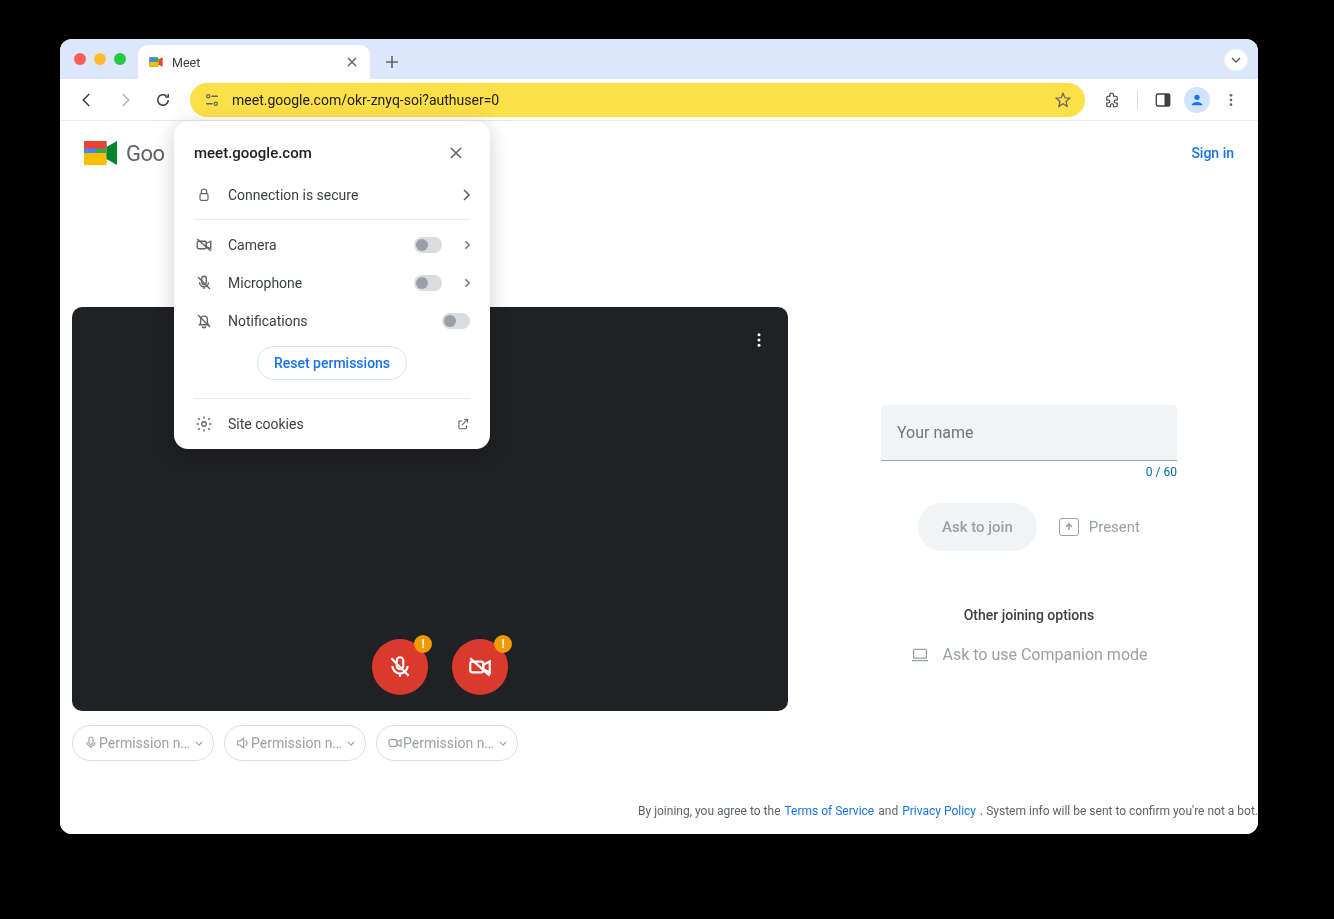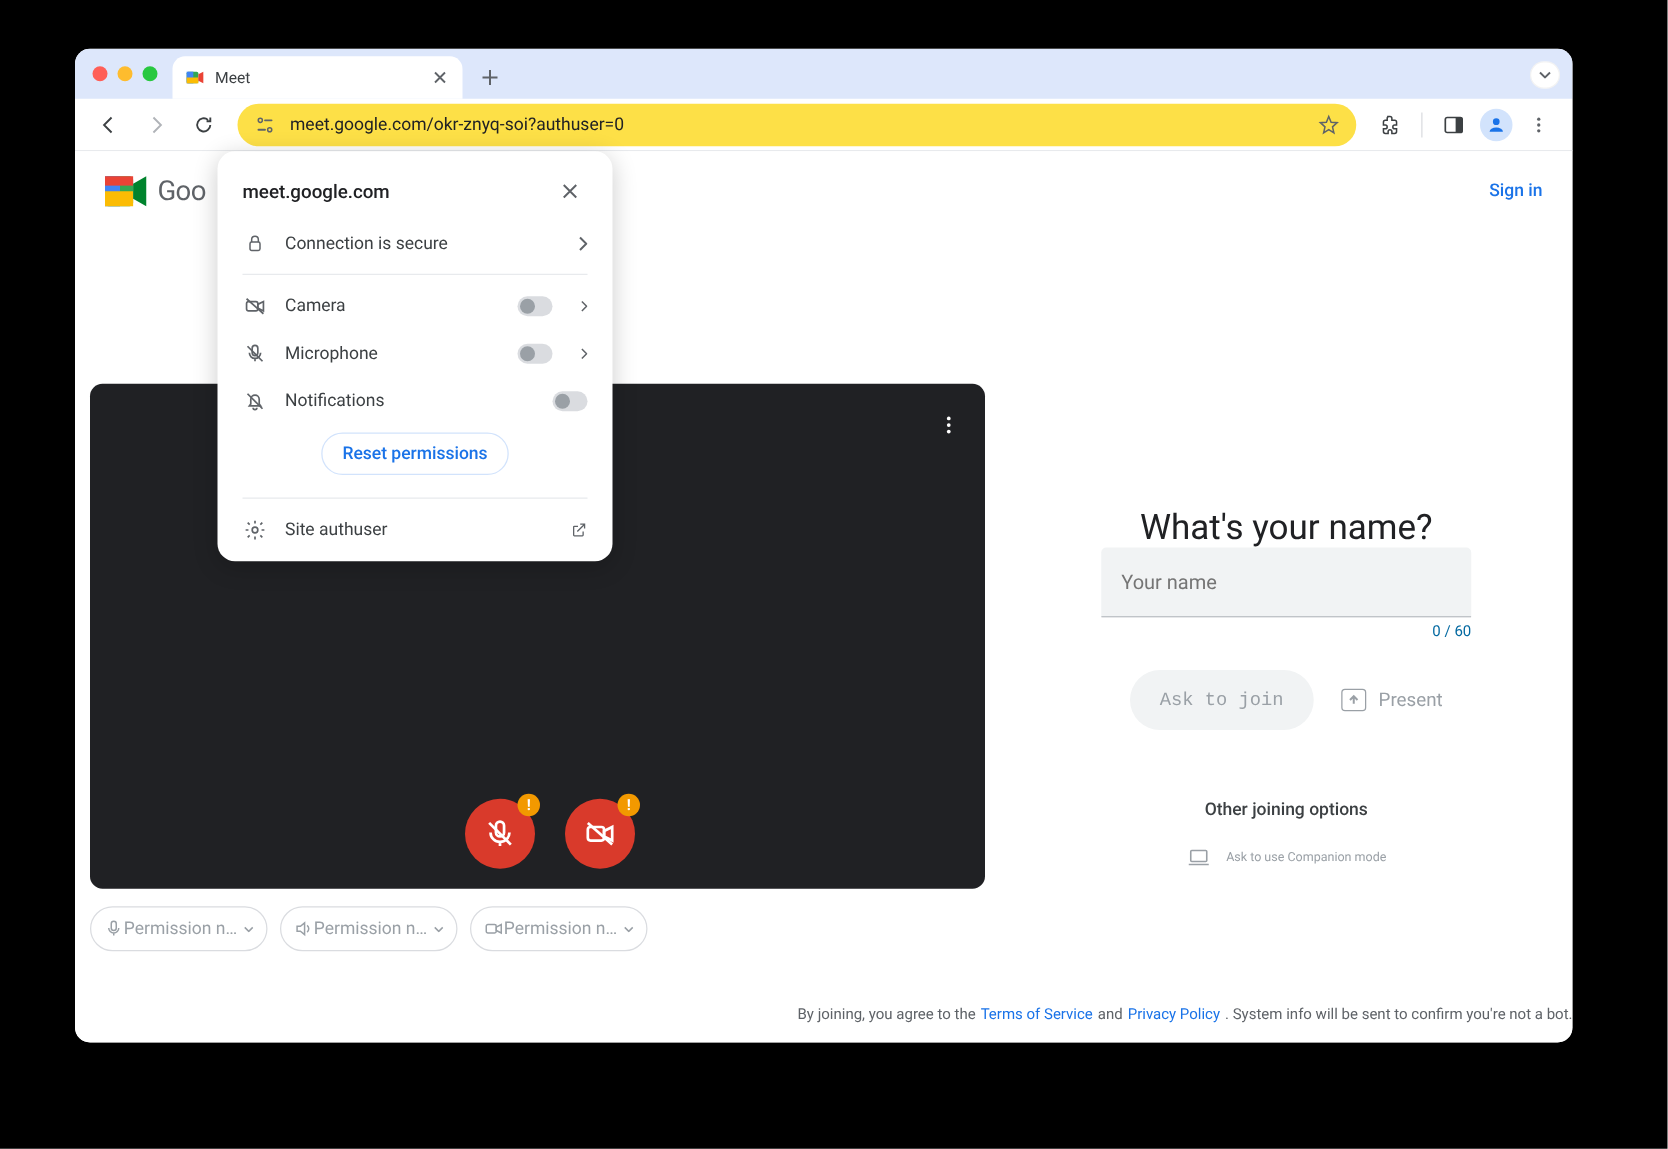--- a/index.html
+++ b/index.html
@@ -39,24 +39,24 @@
   .badge { position:absolute; top:-4px; right:-4px; width:18px; height:18px; border-radius:50%; background:#f29900; display:flex; align-items:center; justify-content:center; color:#fff; font-size:12px; font-weight:700; }
   .perm-row { display:flex; gap:10px; margin-top:14px; }
   .perm-chip { height:36px; border:1px solid #dadce0; border-radius:18px; display:flex; align-items:center; padding:0 10px; gap:0; color:#9aa0a6; font-size:14px; cursor:pointer; max-width: 160px;}
   .perm-chip .txt { white-space:nowrap; overflow:hidden; text-overflow:ellipsis; max-width: 96px;}
   .right { flex:1; display:flex; flex-direction:column; align-items:center; padding-top: 220px; }
   .right h1 { font-size:28px; font-weight:400; color:#202124; }
   .name-field { width:296px; height:56px; background:#f1f3f4; border-bottom:1px solid #9aa0a6; display:flex; align-items:center; padding:0 16px; color:#5f6368; font-size:16px; cursor:text; border-radius: 4px 4px 0 0;}
   .name-field input { border:none; background:transparent; outline:none; width:100%; font-size:16px; color:#202124;}
   .counter { width:296px; text-align:right; font-size:12px; color:#0369a1; margin-top:4px;}
   .btn-row { display:flex; gap:22px; margin-top:24px; align-items:center; }
-  .ask { height:48px; padding:0 24px; border-radius:24px; background:#f1f3f4; color:#9aa0a6; font-size:15px; font-weight:500; display:flex; align-items:center; cursor:not-allowed;font-family:Liberation Mono, monospace;}
+  .ask { height:48px; padding:0 24px; border-radius:24px; background:#f1f3f4; color:#9aa0a6; font-size:15px; font-weight:500; display:flex; align-items:center; cursor:not-allowed;}
   .present { display:flex; align-items:center; gap:10px; color:#9aa0a6; font-size:15px; cursor:pointer;}
   .otheropt { margin-top:56px; font-size:14px; font-weight:500; color:#3c4043;}
-  .companion { margin-top:22px; display:flex; align-items:center; gap:12px; color:#9aa0a6; font-size:10px; cursor:pointer;}
+  .companion { margin-top:22px; display:flex; align-items:center; gap:12px; color:#9aa0a6; font-size:16px; cursor:pointer;}
   .footer { position:absolute; bottom:0; left:0; right:0; height:46px; display:flex; align-items:center; justify-content:flex-end; font-size:12px; color:#5f6368; gap:4px;}
   .footer a { color:#1a73e8; cursor:pointer; }
   
   .popover { position:absolute; top:0px; left:114px; width:316px; background:#fff; border-radius:14px; box-shadow: 0 4px 20px rgba(0,0,0,0.2); padding: 14px 0 6px; z-index:50;}
   .pop-head { display:flex; align-items:center; padding: 4px 20px 10px; }
   .pop-head .title { font-size:15px; font-weight:500; color:#202124;}
   .pop-head .x { margin-left:auto; width:28px; height:28px; display:flex; align-items:center; justify-content:center; color:#5f6368; cursor:pointer; border-radius:50%;}
   .pop-row { display:flex; align-items:center; padding: 10px 20px; gap:14px; font-size:14px; color:#3c4043; cursor:pointer;}
   .pop-row .ricon { width:20px; display:flex; justify-content:center; color:#5f6368;}
   .pop-row .rlabel { flex:1; }
@@ -234,21 +234,20 @@
               </svg>
             <span class="txt">Permission ne…</span>
             <svg width="8" height="5" viewBox="0 0 10 6">
                 <path d="M1 1 L5 5 L9 1" stroke="#9aa0a6" stroke-width="1.5" fill="none"></path>
               </svg>
           </div>
         </div>
       </div>
 
       <div class="right">
-        <h1>What's your name?</h1>
         <div class="name-field">
           <input type="text" placeholder="Your name" style="">
         </div>
         <div class="counter">0 / 60</div>
         <div class="btn-row">
           <div class="ask">Ask to join</div>
           <div class="present">
             <span style="border:1.5px solid #9aa0a6; border-radius:3px; width:20px; height:18px; display:flex; align-items:center; justify-content:center;">
               <svg width="10" height="10" viewBox="0 0 10 10">
                   <path d="M5 8 V2 M2 5 L5 2 L8 5" stroke="#9aa0a6" stroke-width="1.6" fill="none"></path>
@@ -345,21 +344,21 @@
         <button class="reset">Reset permissions</button>
       </div>
       <div class="divider"></div>
       <div class="pop-row">
         <span class="ricon">
           <svg width="18" height="18" viewBox="0 0 24 24">
               <circle cx="12" cy="12" r="3" fill="none" stroke="#5f6368" stroke-width="1.8"></circle>
               <path d="M12 2v3M12 19v3M4.2 4.2l2.1 2.1M17.7 17.7l2.1 2.1M2 12h3M19 12h3M4.2 19.8l2.1-2.1M17.7 6.3l2.1-2.1" stroke="#5f6368" stroke-width="1.8"></path>
             </svg>
         </span>
-        <span class="rlabel">Site authuser</span>
+        <span class="rlabel">Site cookies</span>
         <span class="chev">
           <svg width="14" height="14" viewBox="0 0 24 24">
               <path d="M14 4h6v6 M20 4 L10 14 M18 14v5a1 1 0 0 1-1 1H6a1 1 0 0 1-1-1V8a1 1 0 0 1 1-1h5" fill="none" stroke="#5f6368" stroke-width="1.8"></path>
             </svg>
         </span>
       </div>
     </div>
 
   </div>
 </div>

